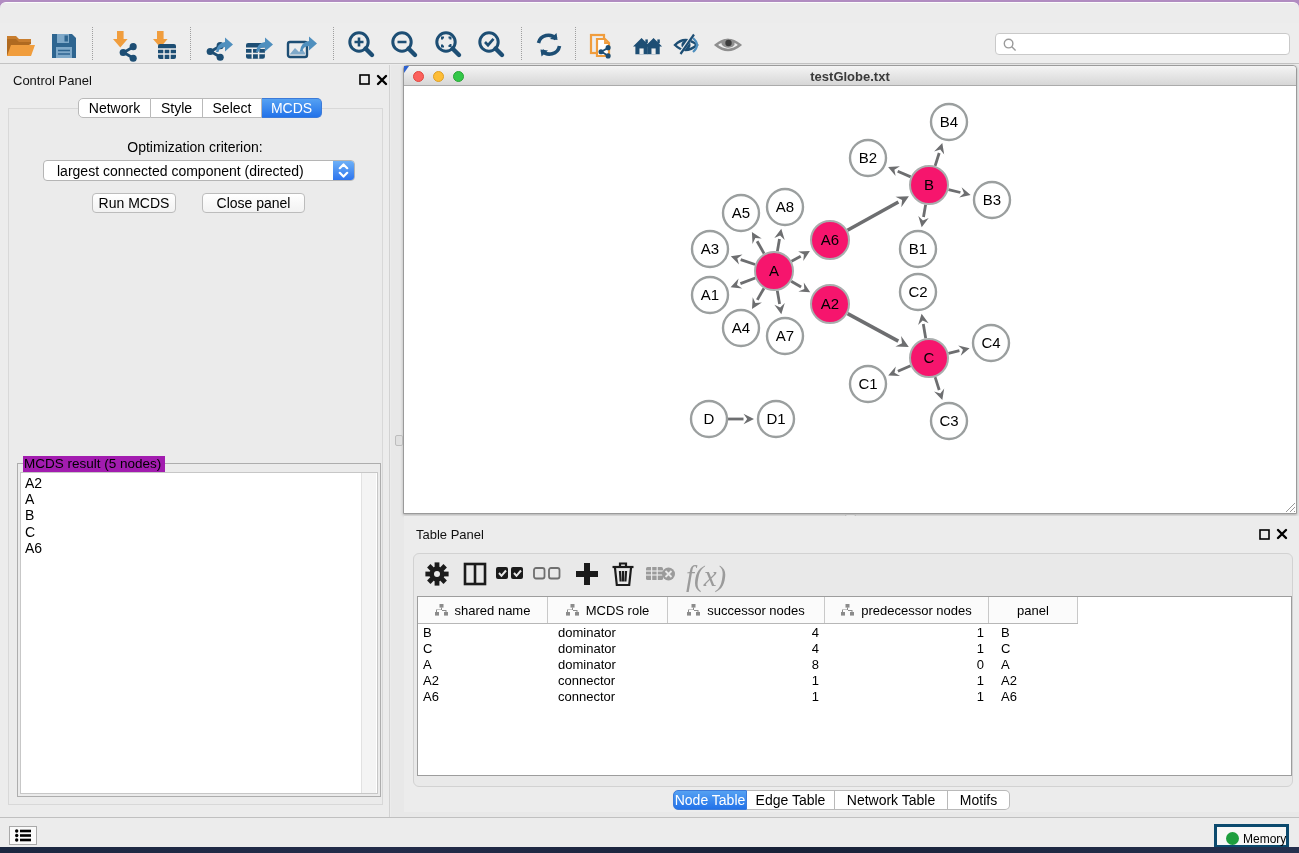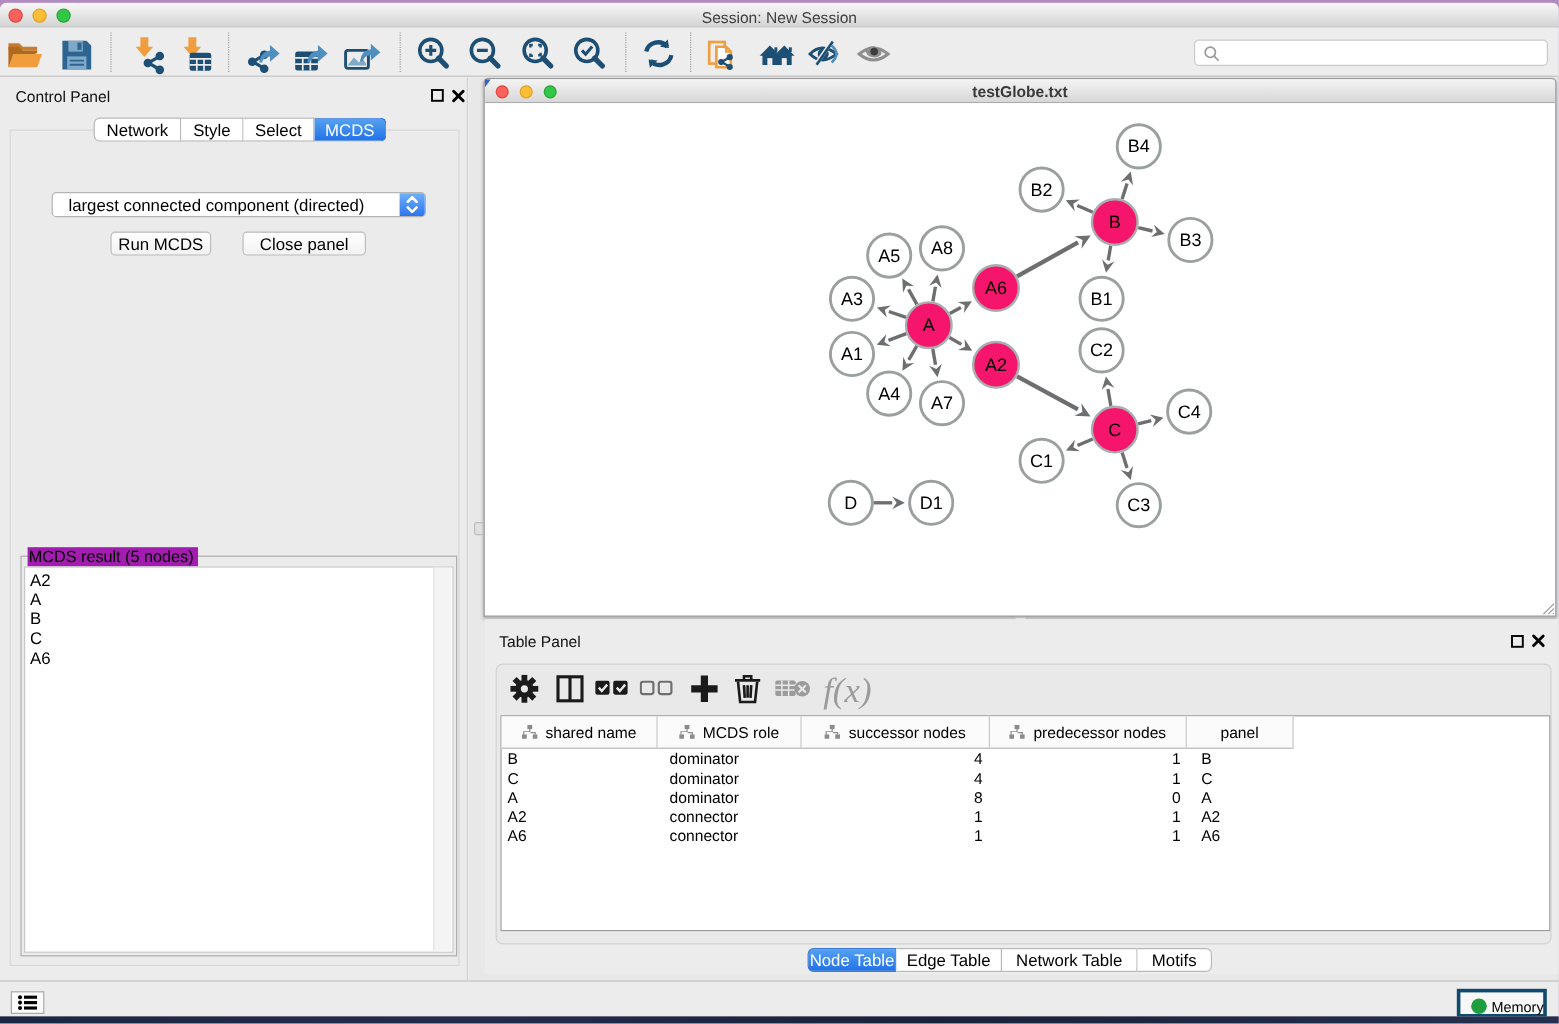--- a/index.html
+++ b/index.html
@@ -26,26 +26,20 @@
 
 #statusbar{position:absolute;left:0;top:814px;width:100%;height:31px;background:#ececec;border-top:1px solid #c0c0c0}
 #bottomstrip{position:absolute;left:0;top:847px;width:1299px;height:6px;background:linear-gradient(90deg,#1b2740 0%,#232c4a 30%,#182238 60%,#25304e 100%)}
 .btn{background:linear-gradient(#ffffff,#f2f2f2);border:1px solid #bcbcbc;border-radius:4px;font-size:14px;color:#000;text-align:center}
 svg{display:block}
 </style></head>
 <body>
 
 <div id="win">
 
- <div id="titlebar">
-  <span class="tl" style="left:7px;background:#fb615c;border:1px solid #e1463f"></span>
-  <span class="tl" style="left:27px;background:#fdbd36;border:1px solid #dfa023"></span>
-  <span class="tl" style="left:47px;background:#33c748;border:1px solid #27a535"></span>
-  <div class="t">Session: New Session</div>
- </div>
 
  <div id="toolbar">
   <svg class="ticon" style="left:4px" width="34" height="34" viewBox="0 0 34 34">
         <path d="M3 7 h9 l3 3 h12 v3 H3 Z" fill="#c87d2e"></path>
         <path d="M3 27 V10 h9 l3 3 h12 v2 Z" fill="#b06a20"></path>
         <path d="M7 16 h24 l-4 11 H3 Z" fill="#f09d3d"></path>
       </svg>
 <svg class="ticon" style="left:47px" width="34" height="34" viewBox="0 0 34 34">
         <path d="M5 5 h20 l4 4 v20 H5 Z" fill="#2e6590"></path>
         <rect x="10" y="5" width="12" height="9" fill="#7fa9c9"></rect>
@@ -197,20 +191,21 @@
   <svg class="winbtn" width="12" height="12" style="left:376px" viewBox="0 0 12 12">
         <path d="M2 2 L10 10 M10 2 L2 10" stroke="#000" stroke-width="2.4" stroke-linecap="round"></path>
       </svg>
   <div style="position:absolute;left:8px;top:43px;width:375px;height:697px;background:#ebebeb;border:1px solid #d8d8d8"></div>
   <div class="tabrow" style="left:78px;top:33px">
    <div class="tab first" style="width:73px;padding:0">Network</div>
         <div class="tab" style="width:52px;padding:0">Style</div>
         <div class="tab" style="width:59px;padding:0">Select</div>
         <div class="tab last sel" style="width:60px;padding:0">MCDS</div>
   </div>
+  <div style="position:absolute;left:0;top:74px;width:390px;text-align:center;font-size:14px">Optimization criterion:</div>
 
   <div style="position:absolute;left:43px;top:95px;width:312px;height:21px;background:#fff;border:1px solid #b5b5b5;border-radius:4px">
     <div style="position:absolute;left:13px;top:2px;font-size:14px">largest connected component (directed)</div>
     <div style="position:absolute;right:0;top:0;width:21px;height:19px;border-radius:0 3px 3px 0;background:linear-gradient(#6db0f7,#2e75ee)">
       <svg width="13" height="15" viewBox="0 0 13 15" style="margin:2px auto 0;display:block">
             <path d="M2.8 5.2 L6.5 1.4 L10.2 5.2" fill="none" stroke="#fff" stroke-width="2.2" stroke-linecap="round" stroke-linejoin="round"></path>
             <path d="M2.8 9.8 L6.5 13.6 L10.2 9.8" fill="none" stroke="#fff" stroke-width="2.2" stroke-linecap="round" stroke-linejoin="round"></path>
           </svg>
     </div>
   </div>

